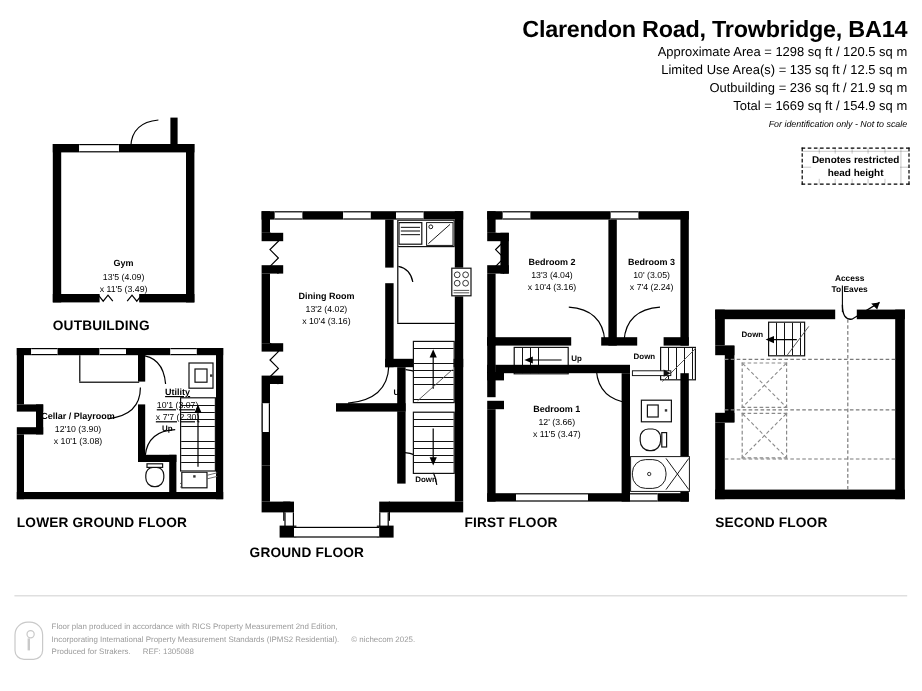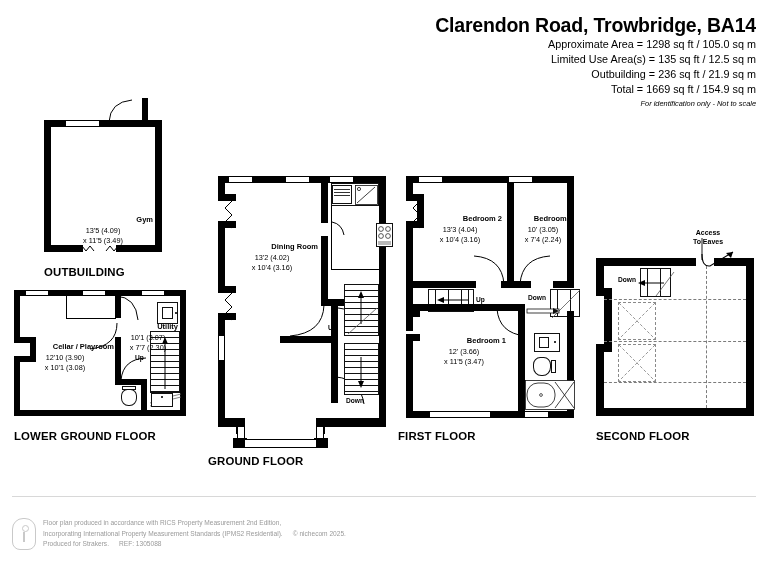--- a/index.html
+++ b/index.html
@@ -82,21 +82,21 @@
     position: absolute;
     background: #000;
   }
   .room-label {
     position: absolute;
     text-align: center;
     font-size: 7.3px;
     line-height: 1.42;
     white-space: nowrap;
   }
-  .room-label .nm { font-weight: bold; font-size: 7.5px; display:block;text-align:right; }
+  .room-label .nm { font-weight: bold; font-size: 7.5px; display:block; }
   .room-label .dim { display: block; }
   .floor-title {
     position: absolute;
     font-size: 11.4px;
     font-weight: bold;
     letter-spacing: 0.15px;
     white-space: nowrap;
   }
   .small-note {
     position: absolute;
@@ -220,27 +220,33 @@
   }
   .footer-text .inline-sep { display: inline-block; width: 10px; }
 </style>
 </head>
 <body>
 
 <div id="root">
 
   <div class="header">
     <div class="header-title">Clarendon Road, Trowbridge, BA14</div>
-    <div class="header-line">Approximate Area = 1298 sq ft / 105.0 sq m</div>
+    <div class="header-line">Approximate Area = 1298 sq ft / 120.5 sq m</div>
     <div class="header-line">Limited Use Area(s) = 135 sq ft / 12.5 sq m</div>
     <div class="header-line">Outbuilding = 236 sq ft / 21.9 sq m</div>
     <div class="header-line">Total = 1669 sq ft / 154.9 sq m</div>
     <div class="header-note">For identification only - Not to scale</div>
   </div>
 
+  <div class="key-box">
+    <div class="key-text">
+      <span>Denotes restricted</span><br>
+      <span>head height</span>
+    </div>
+  </div>
 
   <div class="plan" style="left:44px; top:120px; width:140px; height:160px;">
 
     <div class="wall" style="left:0; top:0; width:7px; height:132px;"></div>
     <div class="wall" style="left:111px; top:0; width:7px; height:132px;"></div>
     <div class="wall" style="left:0; top:0; width:22px; height:7px;"></div>
     <div class="wall" style="left:55px; top:0; width:63px; height:7px;"></div>
     <div class="window" style="left:22px; top:0; width:33px; height:7px;"></div>
     <div class="wall" style="left:0; top:125px; width:39px; height:7px;"></div>
     <div class="wall" style="left:72px; top:125px; width:46px; height:7px;"></div>
@@ -319,21 +325,21 @@
     <div class="fx fx-soft" style="left:107px; top:99px; width:16px; height:17px;"></div>
     <div class="fx" style="left:108px; top:96px; width:14px; height:4px;"></div>
     <div class="fx" style="left:137px; top:103px; width:22px; height:14px;"></div>
     <div class="hair" style="left:147px; top:106px; width:2px; height:2px;"></div>
 
     <div class="room-label" style="left:2px; top:52px; width:98px;">
       <span class="nm">Cellar / Playroom</span>
       <span class="dim">12'10 (3.90)</span>
       <span class="dim">x 10'1 (3.08)</span>
     </div>
-    <div class="room-label" style="left:104px; top:32px; width:60px;">
+    <div class="room-label" style="left:104px; top:32px; width:60px;text-decoration:underline;">
       <span class="nm">Utility</span>
       <span class="dim">10'1 (3.07)</span>
       <span class="dim">x 7'7 (2.30)</span>
     </div>
   </div>
   <div class="floor-title" style="left:14px; top:430px;">LOWER GROUND FLOOR</div>
 
   <div class="plan" style="left:218px; top:176px; width:175px; height:270px;">
 
     <div class="wall" style="left:0; top:0; width:11px; height:7px;"></div>
@@ -533,21 +539,21 @@
       <span class="nm">Bedroom 3</span>
       <span class="dim">10' (3.05)</span>
       <span class="dim">x 7'4 (2.24)</span>
     </div>
     <div class="room-label" style="left:16px; top:160px; width:84px;">
       <span class="nm">Bedroom 1</span>
       <span class="dim">12' (3.66)</span>
       <span class="dim">x 11'5 (3.47)</span>
     </div>
   </div>
-  <div class="floor-title" style="left:398px; top:430px;">FIRST FLOOR</div>
+  <div class="floor-title" style="left:387px; top:430px;">FIRST FLOOR</div>
 
   <div class="plan" style="left:596px; top:258px; width:165px; height:170px;">
 
     <div class="wall" style="left:0; top:0; width:100px; height:8px;"></div>
     <div class="wall" style="left:118px; top:0; width:40px; height:8px;"></div>
     <div class="wall" style="left:0; top:0; width:8px; height:30px;"></div>
     <div class="wall" style="left:0; top:30px; width:16px; height:8px;"></div>
     <div class="wall" style="left:8px; top:30px; width:8px; height:64px;"></div>
     <div class="wall" style="left:0; top:86px; width:16px; height:8px;"></div>
     <div class="wall" style="left:0; top:94px; width:8px; height:64px;"></div>

